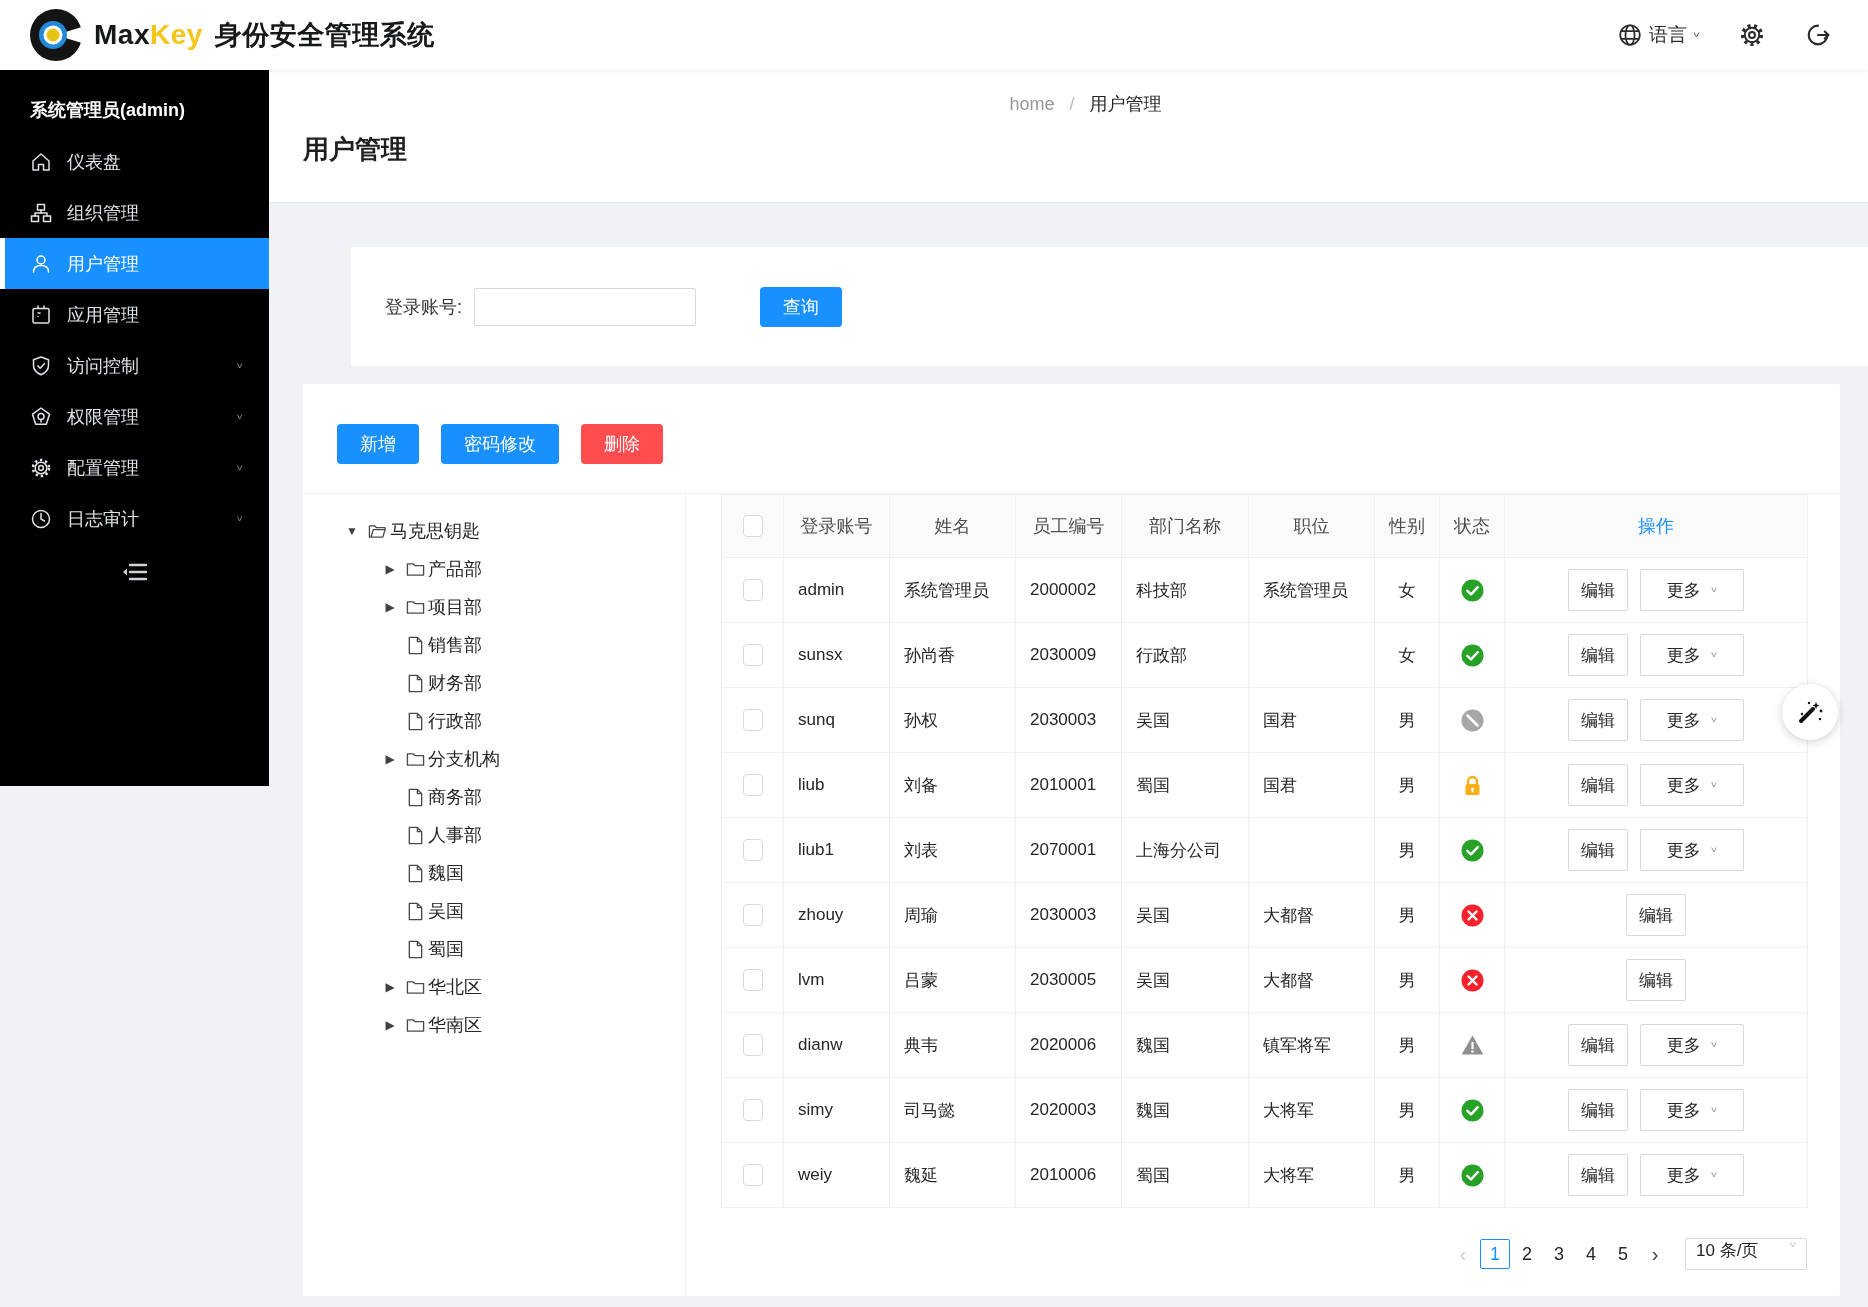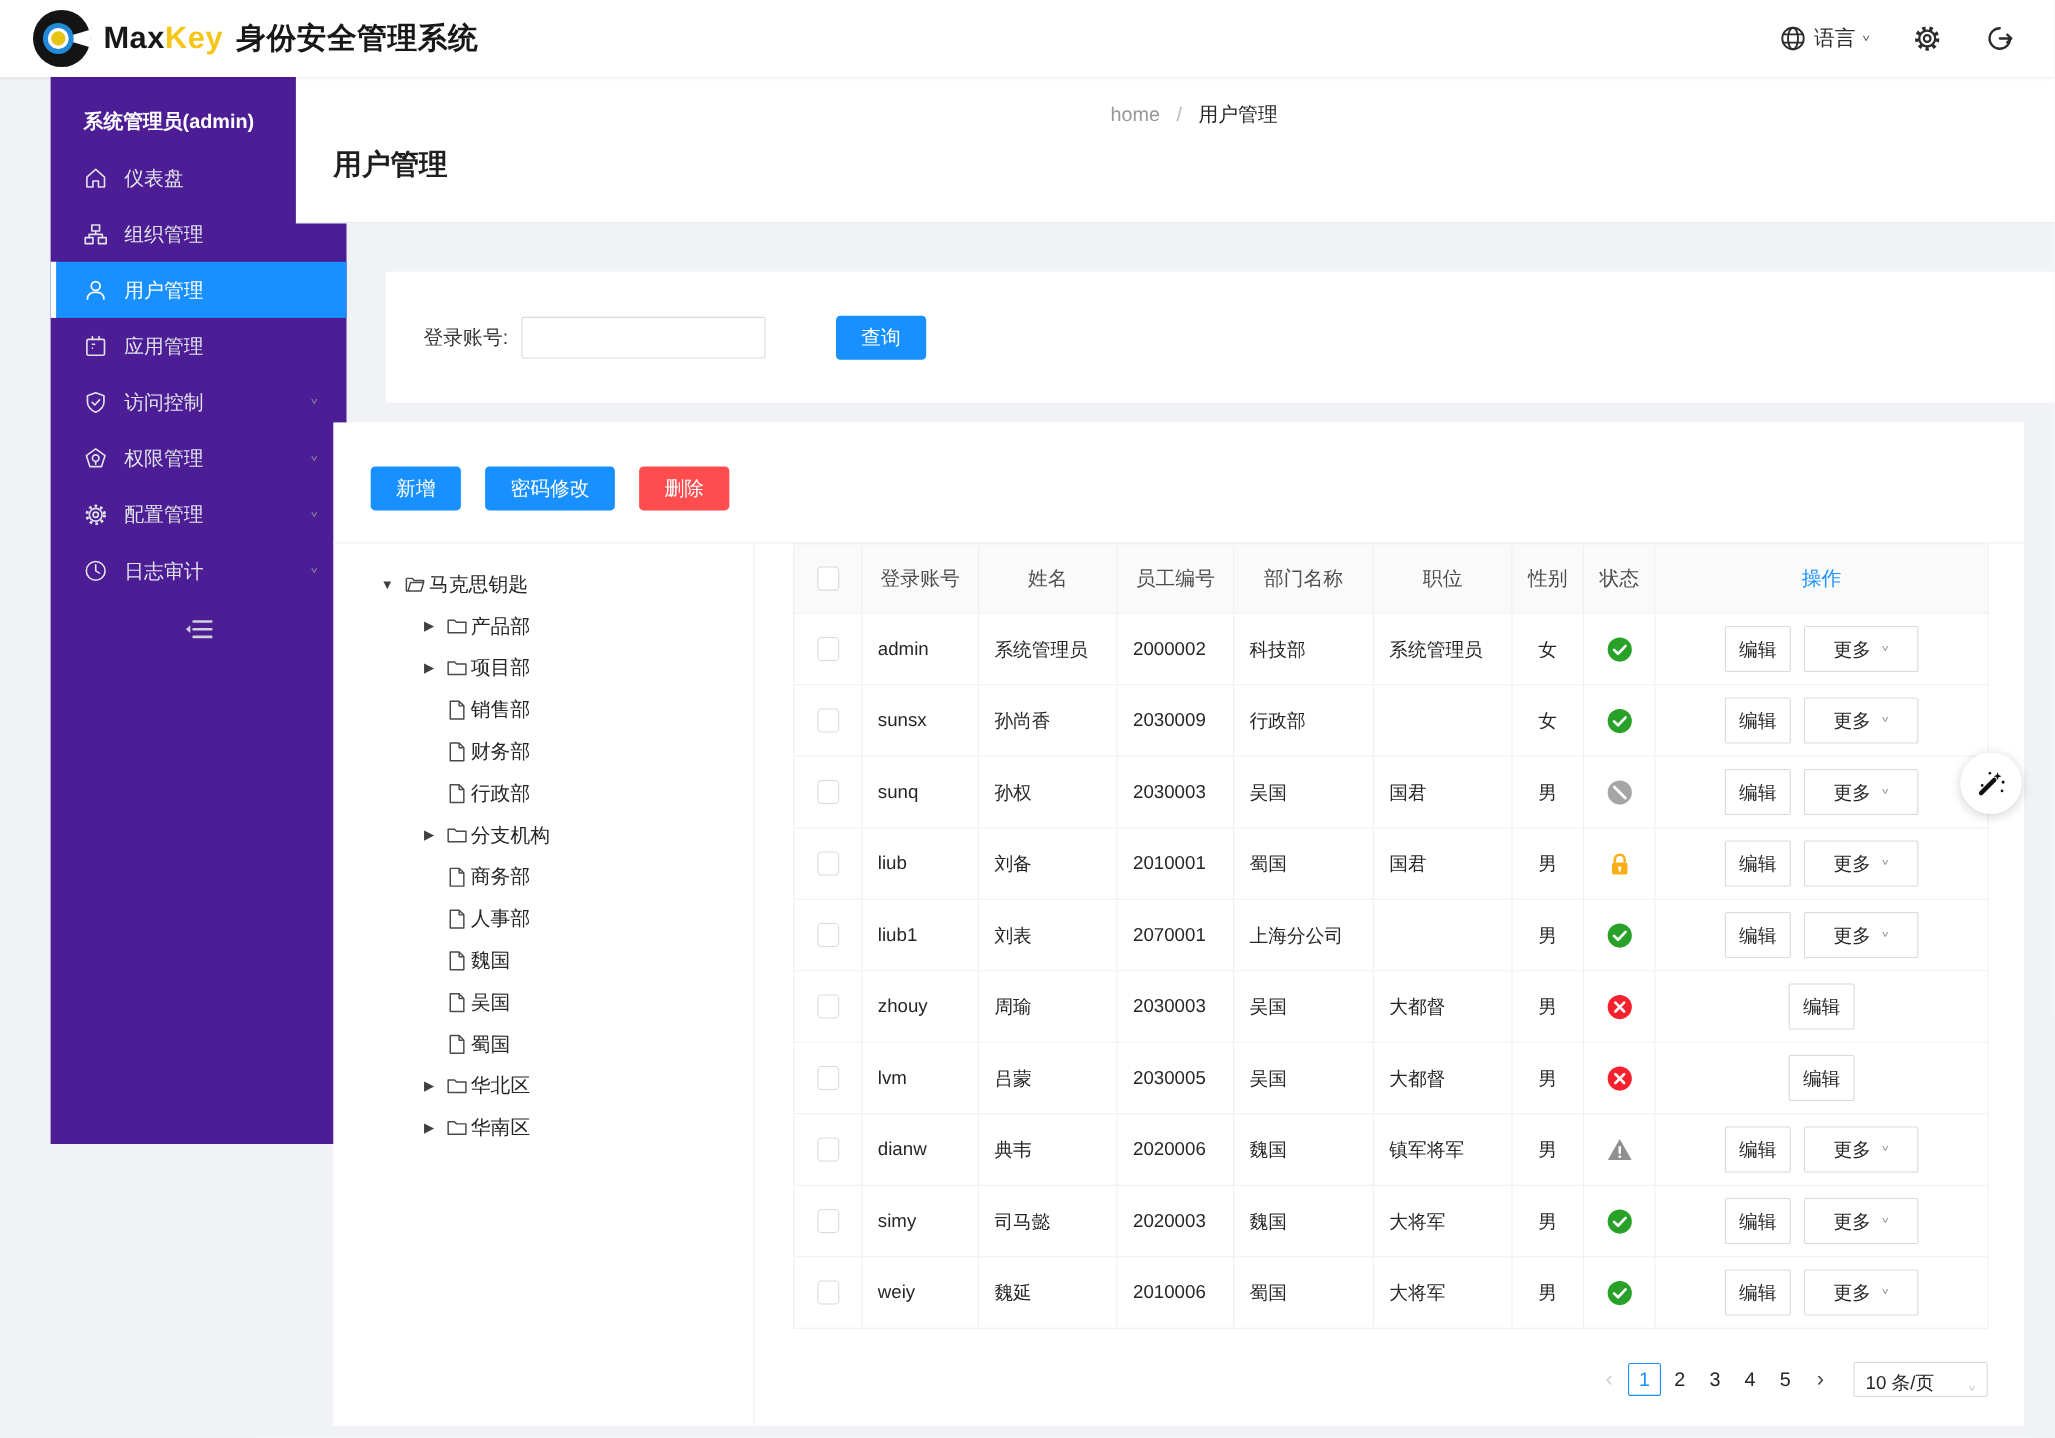--- a/index.html
+++ b/index.html
@@ -11,21 +11,21 @@
   .brand { display:flex; align-items:center; gap:10px; }
   .brand-text { font-size:28px; font-weight:bold; letter-spacing:.5px; color:#17181a; display:flex; align-items:center; }
   .brand-key { color:#f5c518; }
   .brand-suffix { margin-left:12px; font-size:27px; font-weight:bold; color:#17181a; }
   .header-right { display:flex; align-items:center; gap:38px; }
   .lang-group { display:flex; align-items:center; gap:6px; font-size:19px; color:#2b2b2b; cursor:pointer; }
   .hicon { width:26px; height:26px; display:inline-flex; }
   .chev-sm { font-size:12px; color:#555; transform:scaleY(.8); }
 
   
-  .sidebar { position:absolute; left:0; top:70px; width:269px; height:970px; background:#4c1d95;margin-left:46px; }
+  .sidebar { position:absolute; left:0; top:70px; width:269px; height:716px; background:#000000; }
   .side-user { padding:28px 0 14px 30px; color:#fff; font-size:18px; font-weight:bold; }
   .side-item { position:relative; height:51px; display:flex; align-items:center; padding-left:30px; color:#dfe3e8; font-size:18px; cursor:pointer; }
   .side-item .micon { width:22px; height:22px; margin-right:15px; display:inline-flex; }
   .side-item.selected { background:#1890ff; color:#fff; }
   .side-item.selected::before { content:""; position:absolute; left:0; top:0; width:5px; height:100%; background:#fff; }
   .side-item .side-chev { position:absolute; right:26px; font-size:11px; color:#8a9099; transform:scaleY(.85); }
   .collapse-row { margin-top:14px; display:flex; justify-content:center; }
   .collapse-row svg { cursor:pointer; }
 
   
@@ -73,21 +73,21 @@
   .btn-edit { width:60px; }
   .btn-more { width:104px; gap:10px; }
   .more-chev { font-size:11px; color:#8c8c8c; transform:scaleY(.85); }
 
   
   .pager { width:1086px; margin-top:30px; display:flex; justify-content:flex-end; align-items:center; }
   .pg-item { min-width:30px; height:30px; display:inline-flex; align-items:center; justify-content:center; font-size:18px; color:#262626; margin:0 1px; cursor:pointer; border-radius:2px; }
   .pg-prev { color:#cfcfcf; font-size:20px; }
   .pg-next { color:#3d3d3d; font-size:20px; }
   .pg-item.active { border:1px solid #1890ff; color:#1890ff; background:#fff; }
-  .pg-size { margin-left:14px; width:122px; height:32px; border:1px solid #d9d9d9; border-radius:2px; background:#fff; display:inline-flex; align-items:flex-end; justify-content:space-between; padding:0 10px; font-size:17px; color:#262626; cursor:pointer; }
+  .pg-size { margin-left:14px; width:122px; height:32px; border:1px solid #d9d9d9; border-radius:2px; background:#fff; display:inline-flex; align-items:flex-start; justify-content:space-between; padding:0 10px; font-size:17px; color:#262626; cursor:pointer; }
   .pg-size .chev { color:#c4c4c4; font-size:11px; transform:scaleY(.85); }
 
   
   .float-wand { position:absolute; left:1782px; top:684px; width:56px; height:56px; border-radius:50%; background:#fff; box-shadow:0 2px 10px rgba(0,0,0,.18); display:flex; align-items:center; justify-content:center; cursor:pointer; z-index:20; }
 </style>
 </head>
 <body>
 
 <div class="header">
   <div class="brand">

